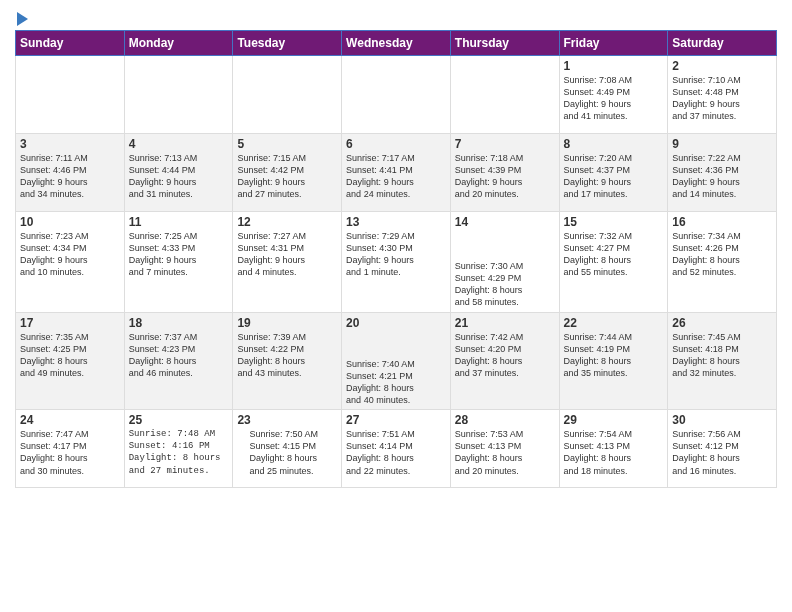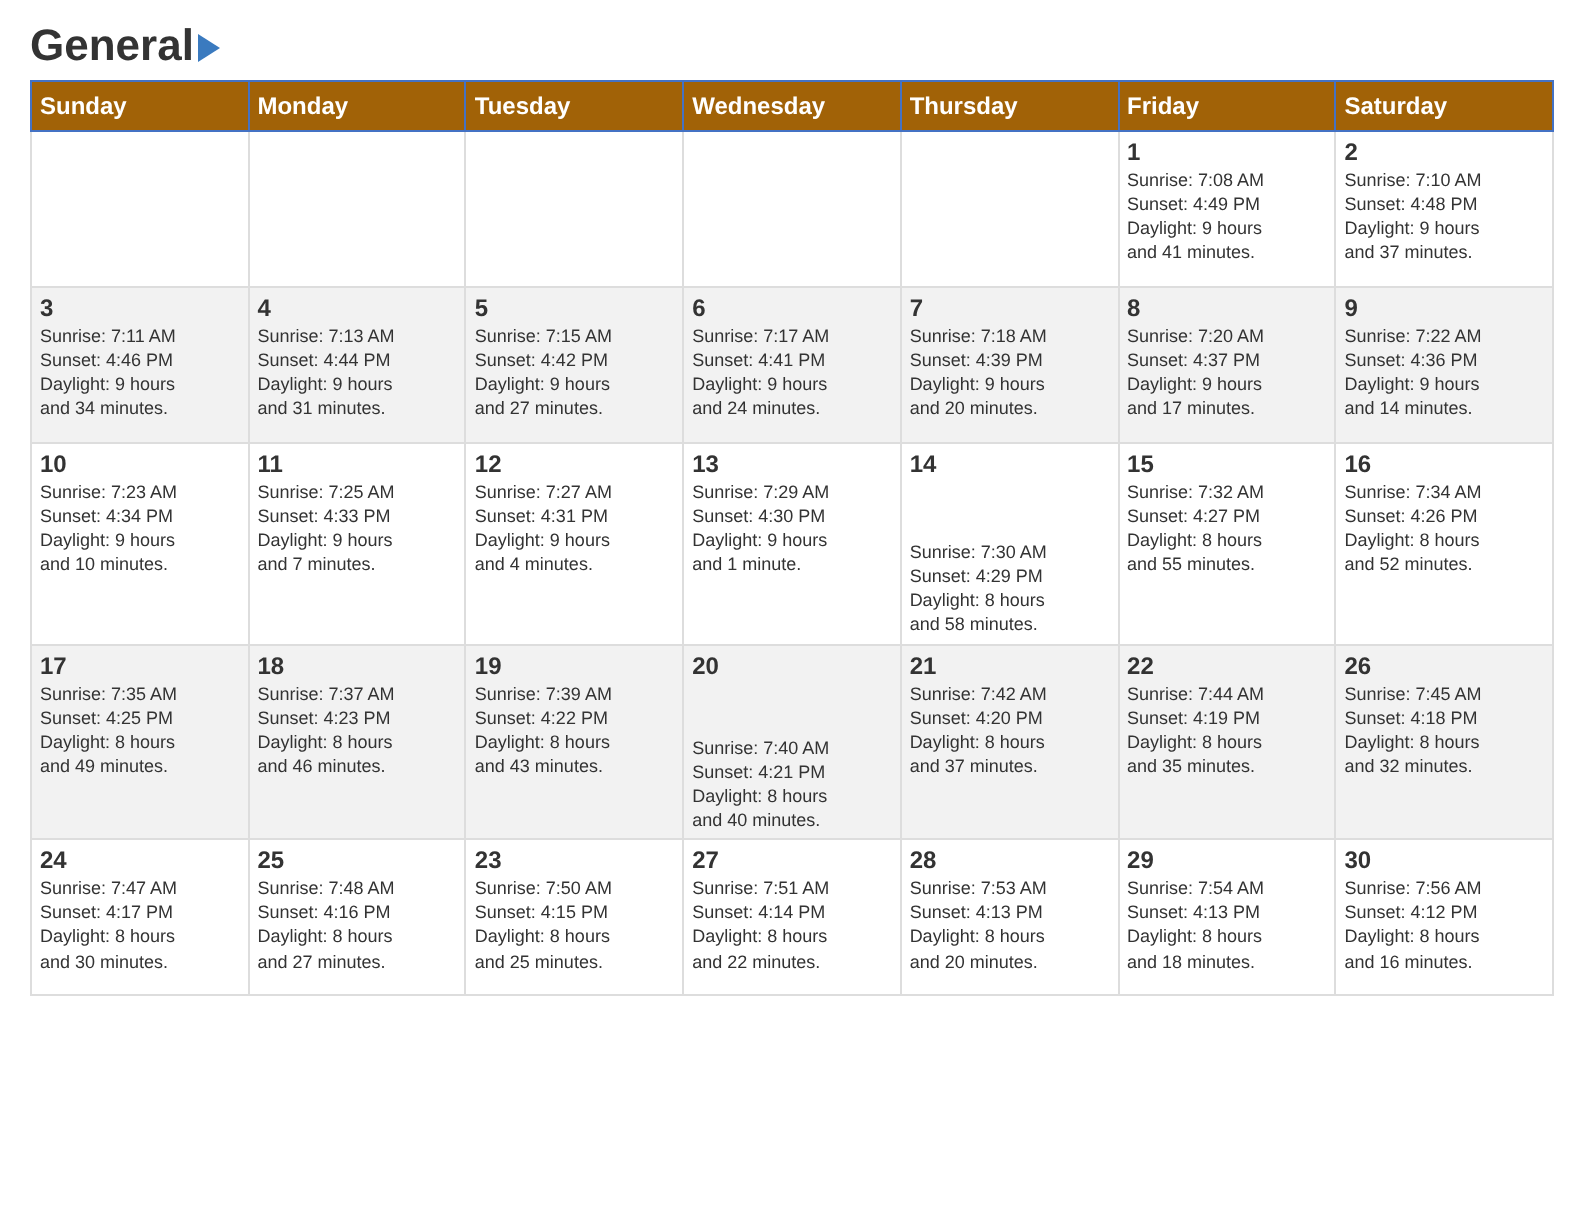--- a/index.html
+++ b/index.html
@@ -40,21 +40,21 @@
     .location {
       font-size: 15px;
       color: #555;
     }
     table {
       width: 100%;
       border-collapse: collapse;
       table-layout: fixed;
     }
     th {
-      background-color: #a16207;
+      background-color: #701a75;
       color: #fff;
       font-size: 12px;
       font-weight: bold;
       padding: 5px 4px;
       text-align: left;
       border: 1px solid #4472c4;
     }
     td {
       border: 1px solid #ddd;
       vertical-align: top;
@@ -79,21 +79,20 @@
     }
     .empty { background: #fff !important; }
   </style>
 </head>
 <body>
 
 <div class="container">
   <div class="header">
     <div class="logo">
       <div class="logo-line">
-        <span style="font-size:22px;font-weight:bold;color:#333;">General</span>
         <span style="display:inline-block;width:0;height:0;border-top:7px solid transparent;border-bottom:7px solid transparent;border-left:11px solid #3a7abf;margin-left:2px;margin-top:2px;"></span>
       </div>
       <span style="font-size:22px;font-weight:bold;color:#3a7abf;margin-top:-4px;"></span>
     </div>
     <div class="title-area">
       <div class="month-title"></div>
       <div class="location"></div>
     </div>
   </div>
   <table>
@@ -286,28 +285,28 @@
         <tr>
           <td>
             <span class="day-num">24</span>
             <div class="day-info" style="white-space: pre-line;">Sunrise: 7:47 AM
 Sunset: 4:17 PM
 Daylight: 8 hours
 and 30 minutes.</div>
           </td>
           <td>
             <span class="day-num">25</span>
-            <div class="day-info" style="white-space: pre-line;">Sunrise: 7:48 AM
+            <div class="day-info" style="white-space: pre-line; font-family: Liberation Mono, monospace;">Sunrise: 7:48 AM
 Sunset: 4:16 PM
 Daylight: 8 hours
 and 27 minutes.</div>
           </td>
           <td>
             <span class="day-num">23</span>
-            <div class="day-info" style="white-space: pre-line;">Sunrise: 7:50 AM
+            <div class="day-info" style="white-space: pre-line; margin-left: 12px;">Sunrise: 7:50 AM
 Sunset: 4:15 PM
 Daylight: 8 hours
 and 25 minutes.</div>
           </td>
           <td>
             <span class="day-num">27</span>
             <div class="day-info" style="white-space: pre-line;">Sunrise: 7:51 AM
 Sunset: 4:14 PM
 Daylight: 8 hours
 and 22 minutes.</div>

